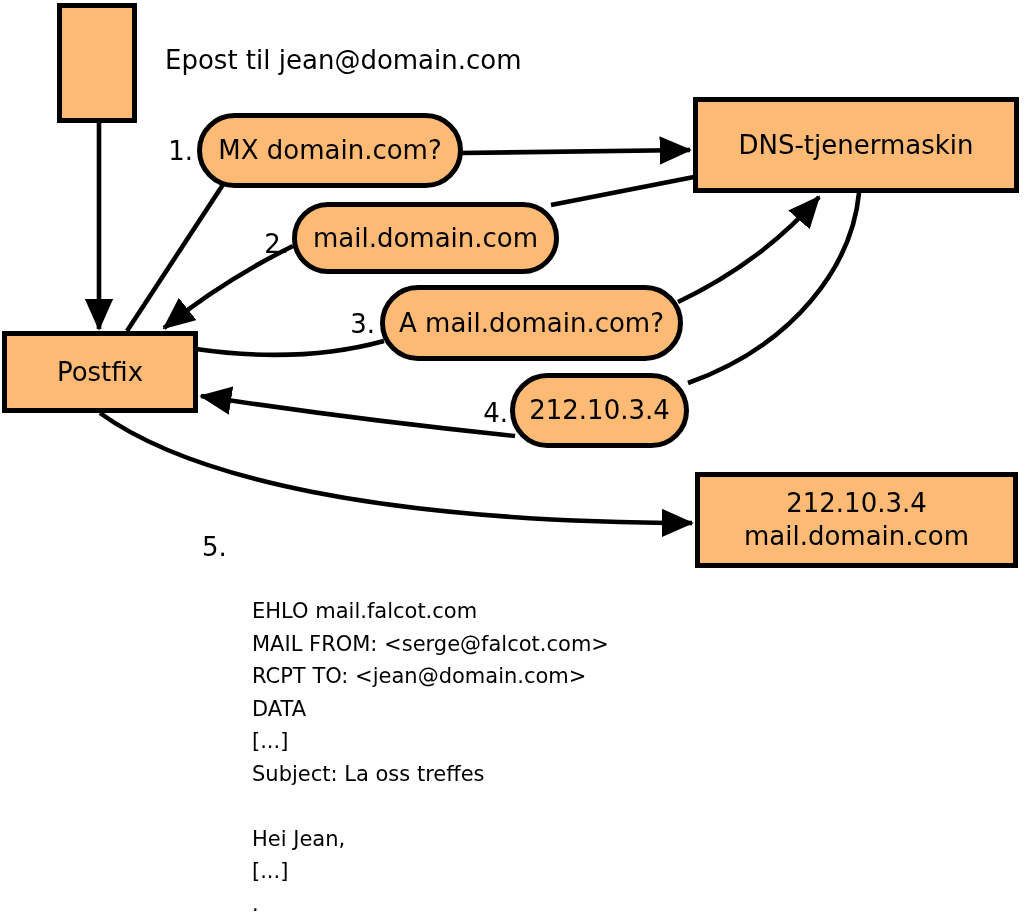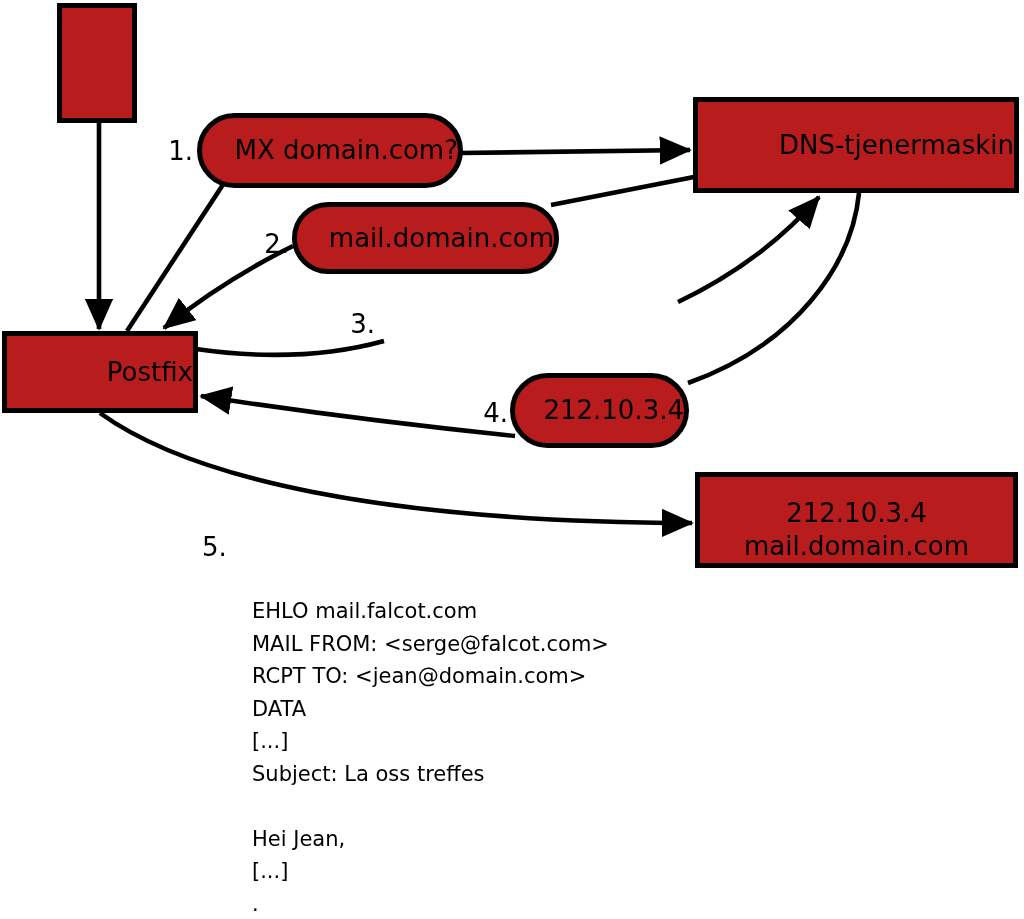--- a/index.html
+++ b/index.html
@@ -14,24 +14,24 @@
   }
   #wires {
     position: absolute;
     left: 0; top: 0;
     z-index: 1;
   }
   .node {
     position: absolute;
     box-sizing: border-box;
     border: 5px solid #000000;
-    background: #b91c1c;
+    background: #fdba74;
     display: flex;
     align-items: center;
-    justify-content: flex-end;
+    justify-content: center;
     text-align: center;
     font-size: 26px;
     line-height: 33px;
     z-index: 2;
   }
   .pill { border-radius: 40px; }
   .label {
     position: absolute;
     font-size: 26px;
     line-height: 33px;
@@ -69,20 +69,21 @@
       <path d="M 694,177 L 551,205"></path>
       <path d="M 293,246 Q 224,280 164,328" marker-end="url(#ah)"></path>
       <path d="M 196,349 Q 300,364 384,341"></path>
       <path d="M 678,302 Q 762,262 819,197" marker-end="url(#ah)"></path>
       <path d="M 859,193 C 852,265 795,345 688,383"></path>
       <path d="M 515,436 Q 350,419 201,396" marker-end="url(#ah)"></path>
       <path d="M 100,413 C 190,478 380,522 692,523" marker-end="url(#ah)"></path>
     </g>
   </svg>
 
+  <div class="label" style="left:165px; top:44px;">Epost til jean@domain.com</div>
 
   <div class="node" style="left:57px; top:3px; width:80px; height:120px;"></div>
 
   <div class="node" style="left:2px; top:331px; width:196px; height:82px;">
     <span>Postfix</span>
   </div>
 
   <div class="node" style="left:693px; top:97px; width:326px; height:96px;">
     <span>DNS-tjenermaskin</span>
   </div>
@@ -96,20 +97,23 @@
   <div class="node pill" style="left:197px; top:113px; width:266px; height:75px;">
     <span>MX domain.com?</span>
   </div>
 
   <div class="label stepnum" style="left:249px; top:228px; width:40px;">2.</div>
   <div class="node pill" style="left:292px; top:202px; width:267px; height:72px;">
     <span>mail.domain.com</span>
   </div>
 
   <div class="label stepnum" style="left:335px; top:308px; width:40px;">3.</div>
+  <div class="node pill" style="left:380px; top:285px; width:303px; height:76px;">
+    <span>A mail.domain.com?</span>
+  </div>
 
   <div class="label stepnum" style="left:468px; top:397px; width:40px;">4.</div>
   <div class="node pill" style="left:510px; top:373px; width:179px; height:75px;">
     <span>212.10.3.4</span>
   </div>
 
   <div class="label" id="step5" style="left:202px; top:531px;">
     <span>5.</span>
   </div>
 

